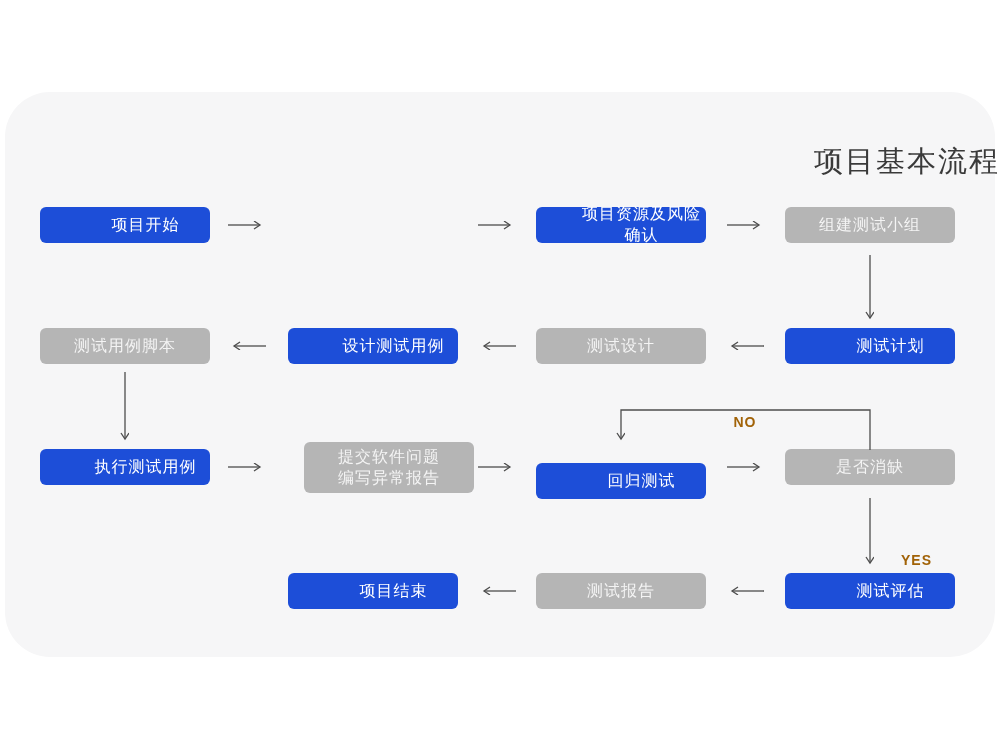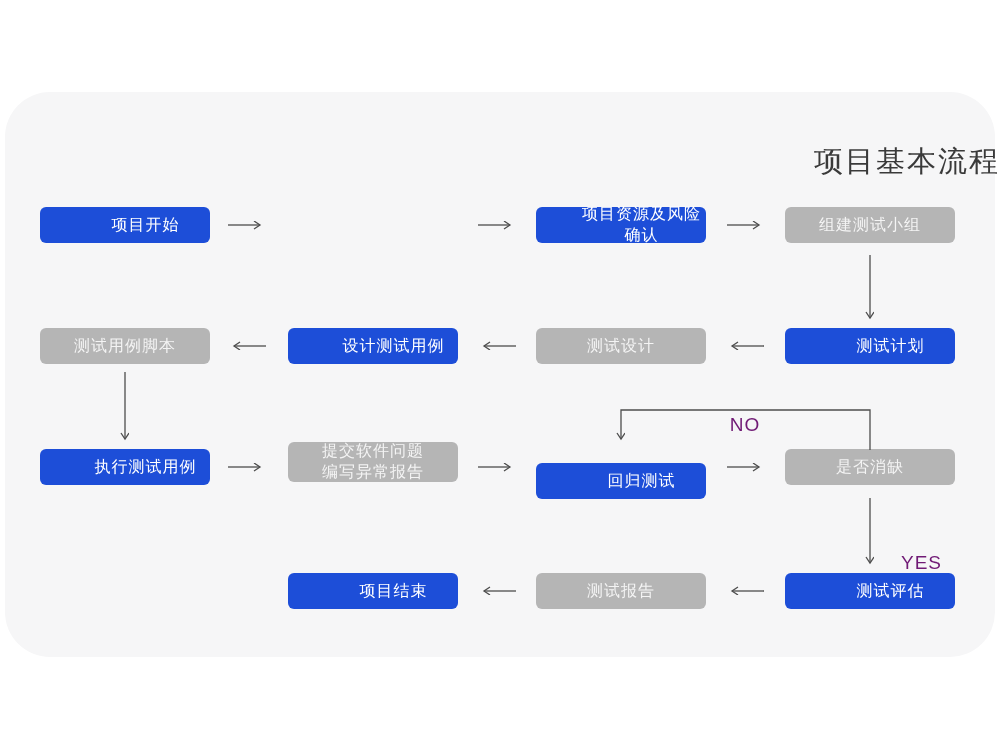--- a/index.html
+++ b/index.html
@@ -20,27 +20,27 @@
     display:flex;align-items:center;justify-content:center;
     font-size:16px;letter-spacing:1px;text-align:center;
     white-space:pre-line;line-height:1.3;box-sizing:border-box;
   }
   .primary{background:#1d4ed8;color:#ffffff;padding-left:41px;}
   .secondary{background:#b5b5b5;color:rgba(255,255,255,0.85);}
   .n0{left:40px;top:207px}  .n1{left:288px;top:207px}
   .n2{left:536px;top:207px} .n3{left:785px;top:207px}
   .n4{left:785px;top:328px} .n5{left:536px;top:328px}
   .n6{left:288px;top:328px} .n7{left:40px;top:328px}
-  .n8{left:40px;top:449px}  .n9{left:288px;top:442px;height:40px}
+  .n8{left:40px;top:449px}  .n9{left:304px;top:442px;height:51px}
   .n10{left:536px;top:463px}.n11{left:785px;top:449px}
   .n12{left:785px;top:573px}.n13{left:536px;top:573px}
   .n14{left:288px;top:573px}
   .connectors{position:absolute;left:0;top:0;width:1000px;height:750px;pointer-events:none;}
   .branch-label{
-    position:absolute;font-size:19px;color:#701a75;letter-spacing:1px;
+    position:absolute;font-size:14px;color:#a16207;letter-spacing:1px;font-weight:bold;
   }
   .label-no{left:719px;top:414px;width:52px;text-align:center;}
   .label-yes{left:877px;top:552px;margin-left:24px;}
 </style>
 </head>
 <body>
 
 <div class="canvas">
   <div class="card"></div>
 

